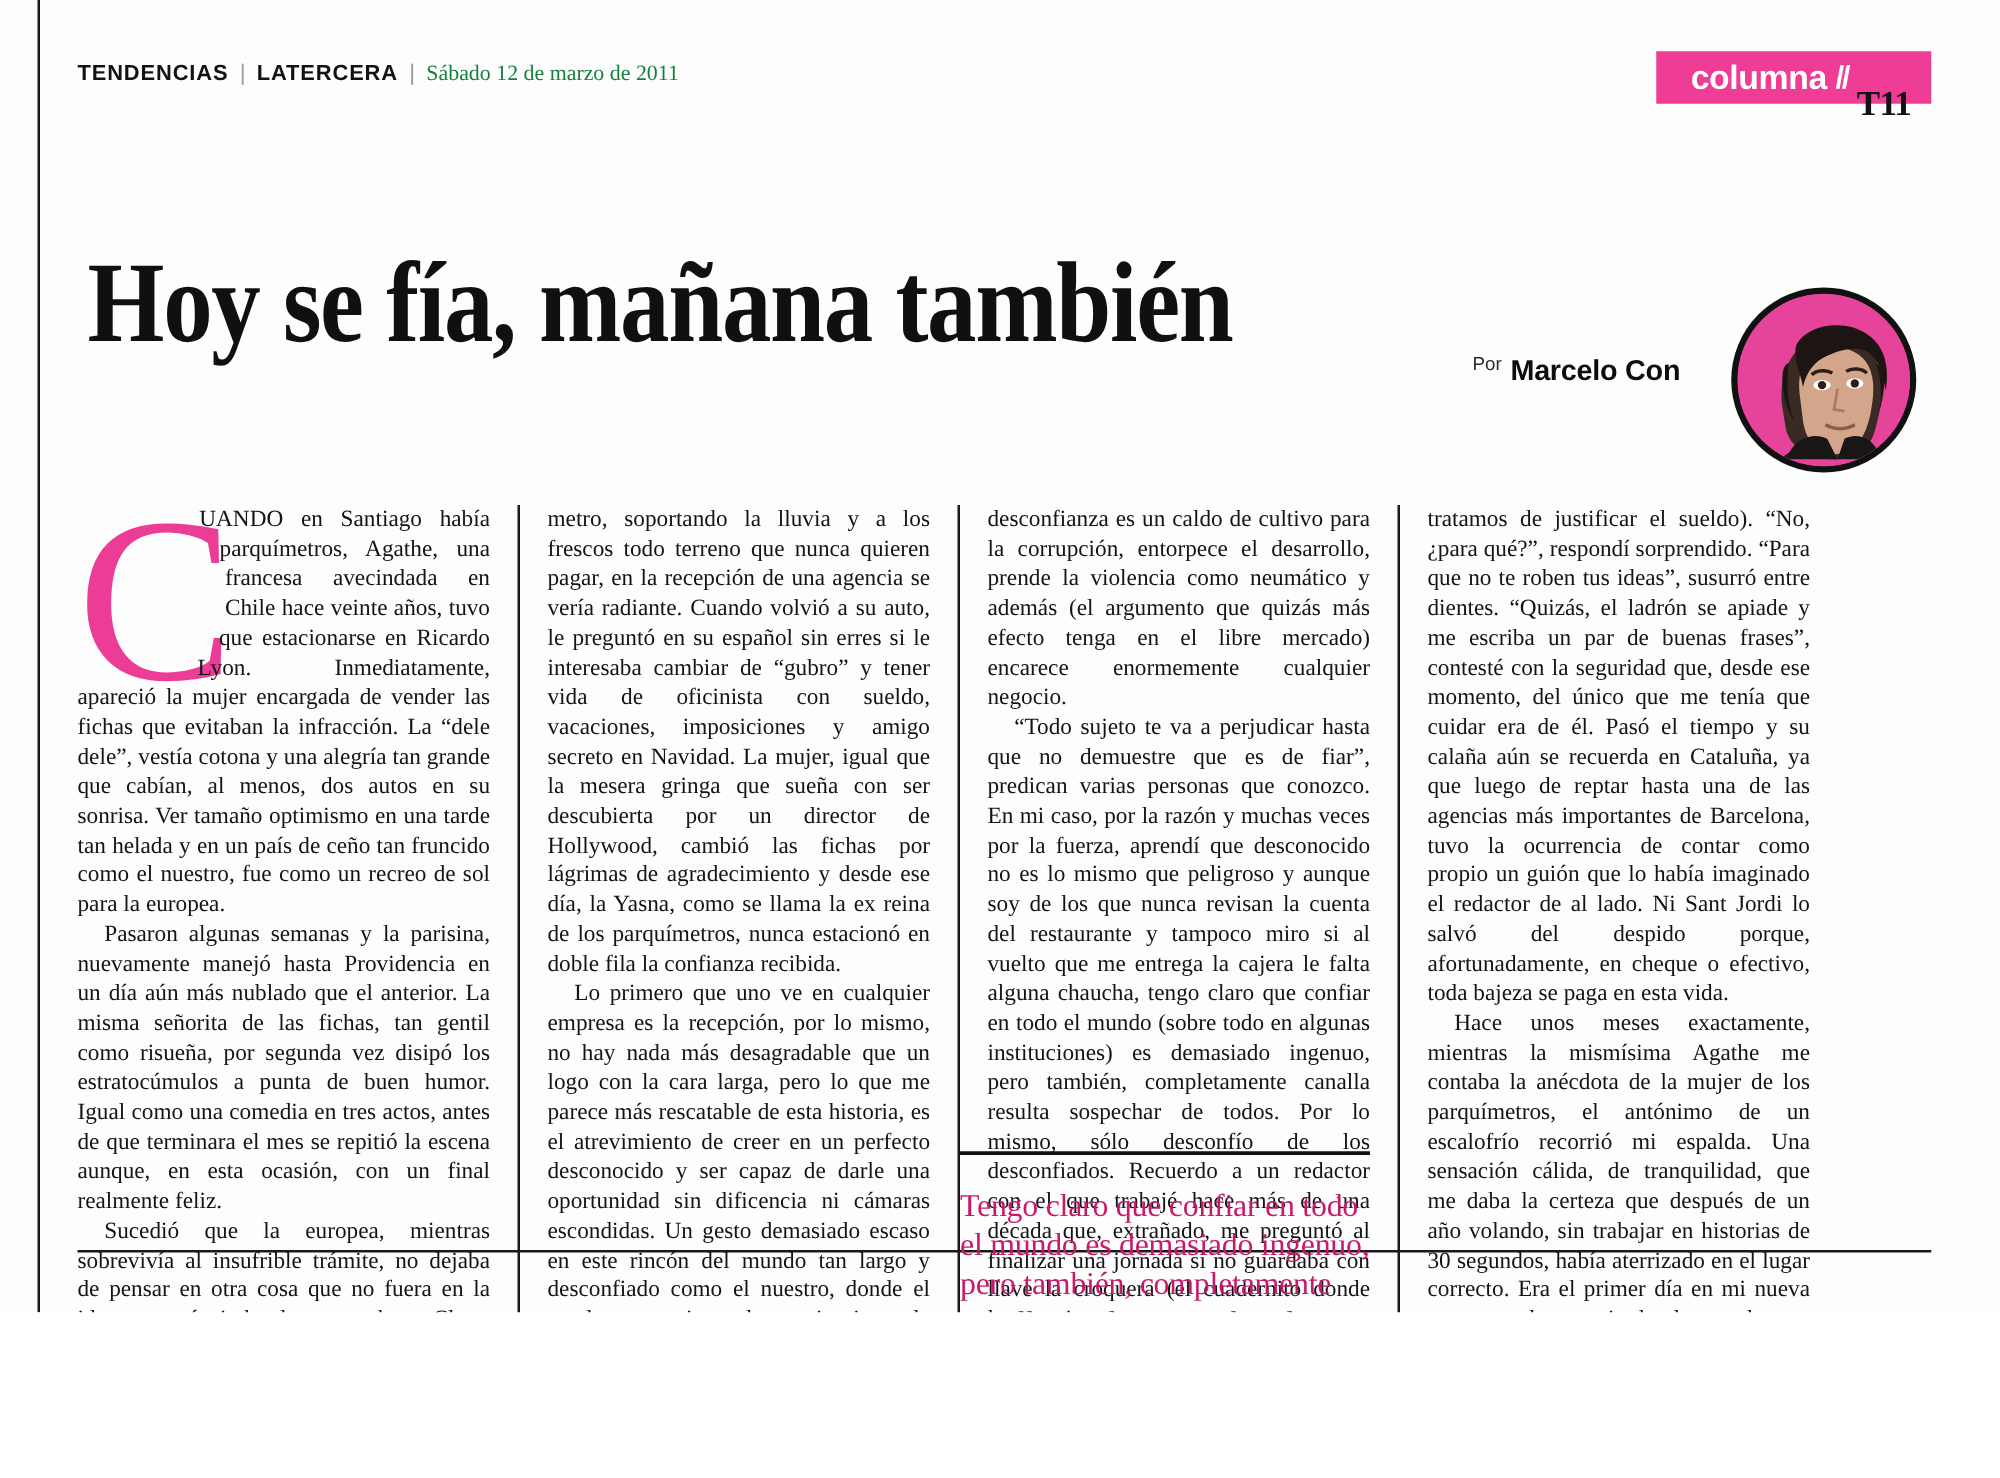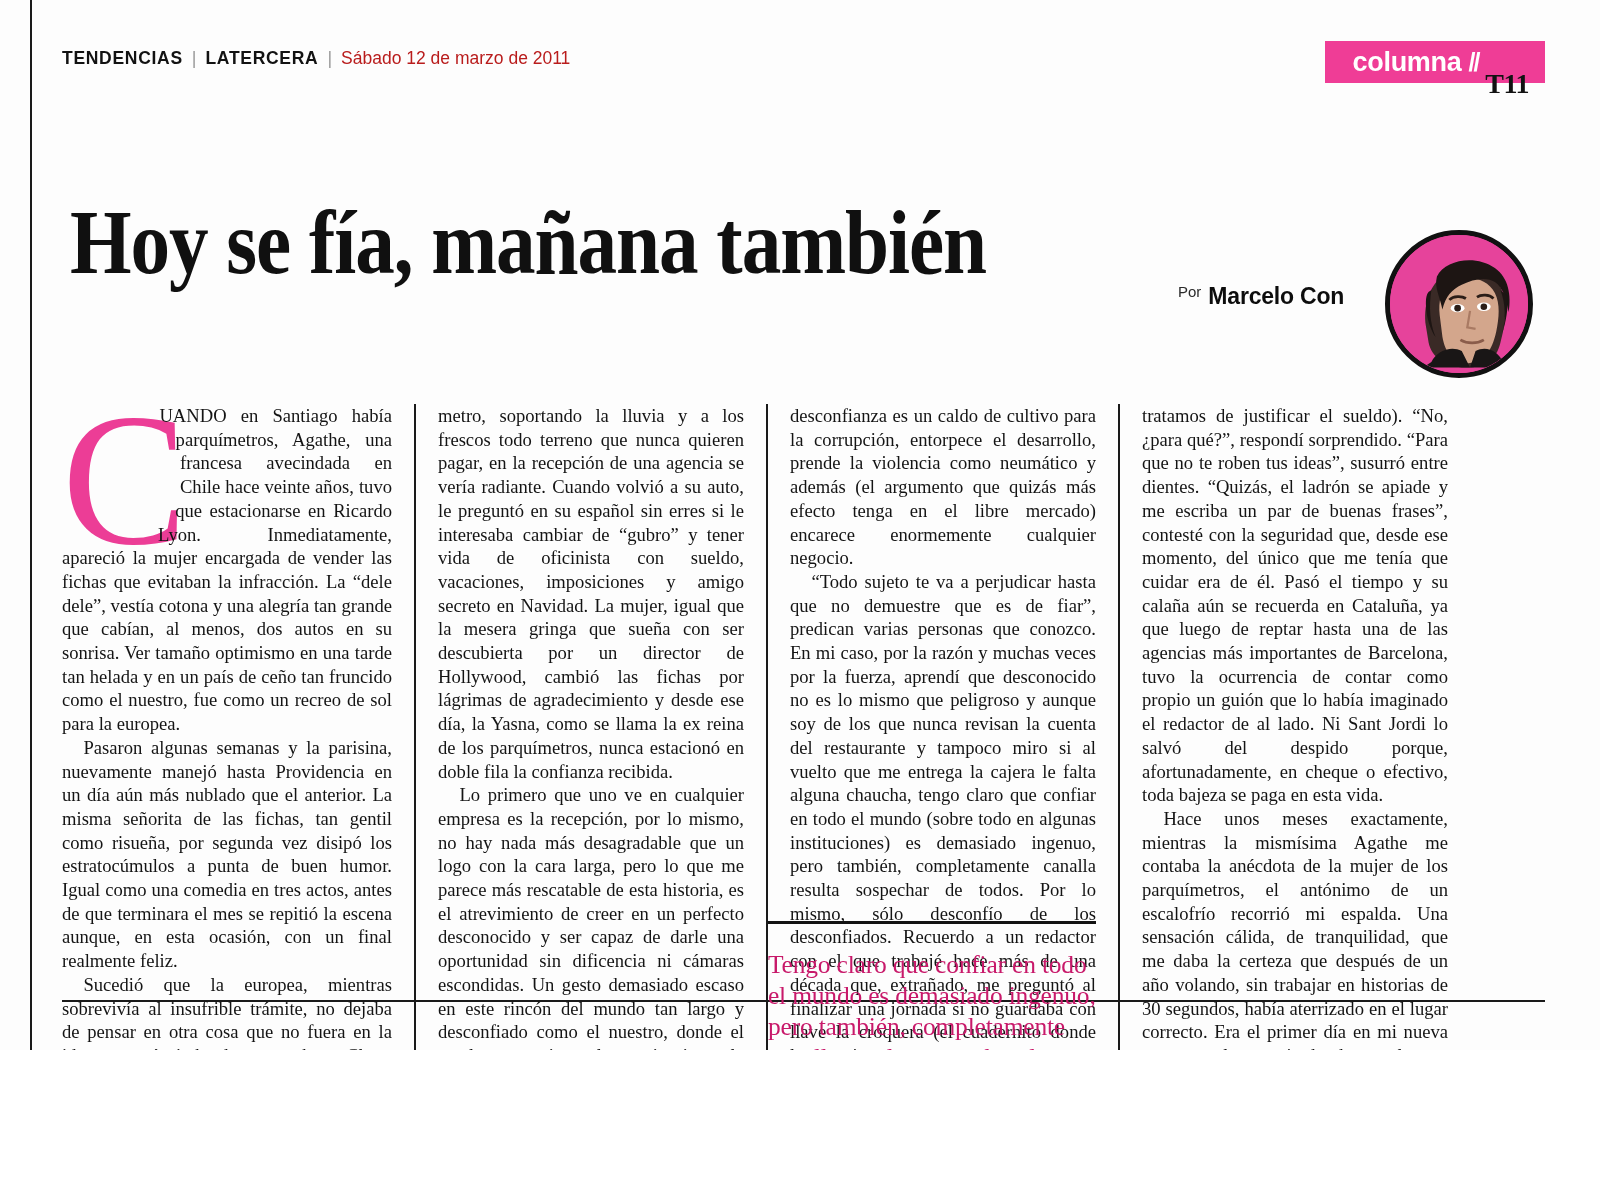--- a/index.html
+++ b/index.html
@@ -53,23 +53,23 @@
     letter-spacing: 0.7px;
     color: #121212;
   }
   .mh-sep {
     font-family: "Liberation Sans", "DejaVu Sans", sans-serif;
     font-size: 18px;
     color: #9a9a9a;
     font-weight: 400;
   }
   .mh-date {
-    font-family: Liberation Sans, sans-serif;
+    font-family: Liberation Serif, serif;
     font-size: 17.5px;
-    color: #b91c1c;
+    color: #15803d;
   }
 
   
   .badge {
     position: absolute;
     right: 55px;
     top: 41px;
     height: 42px;
     background: #ef3d96;
     display: flex;

